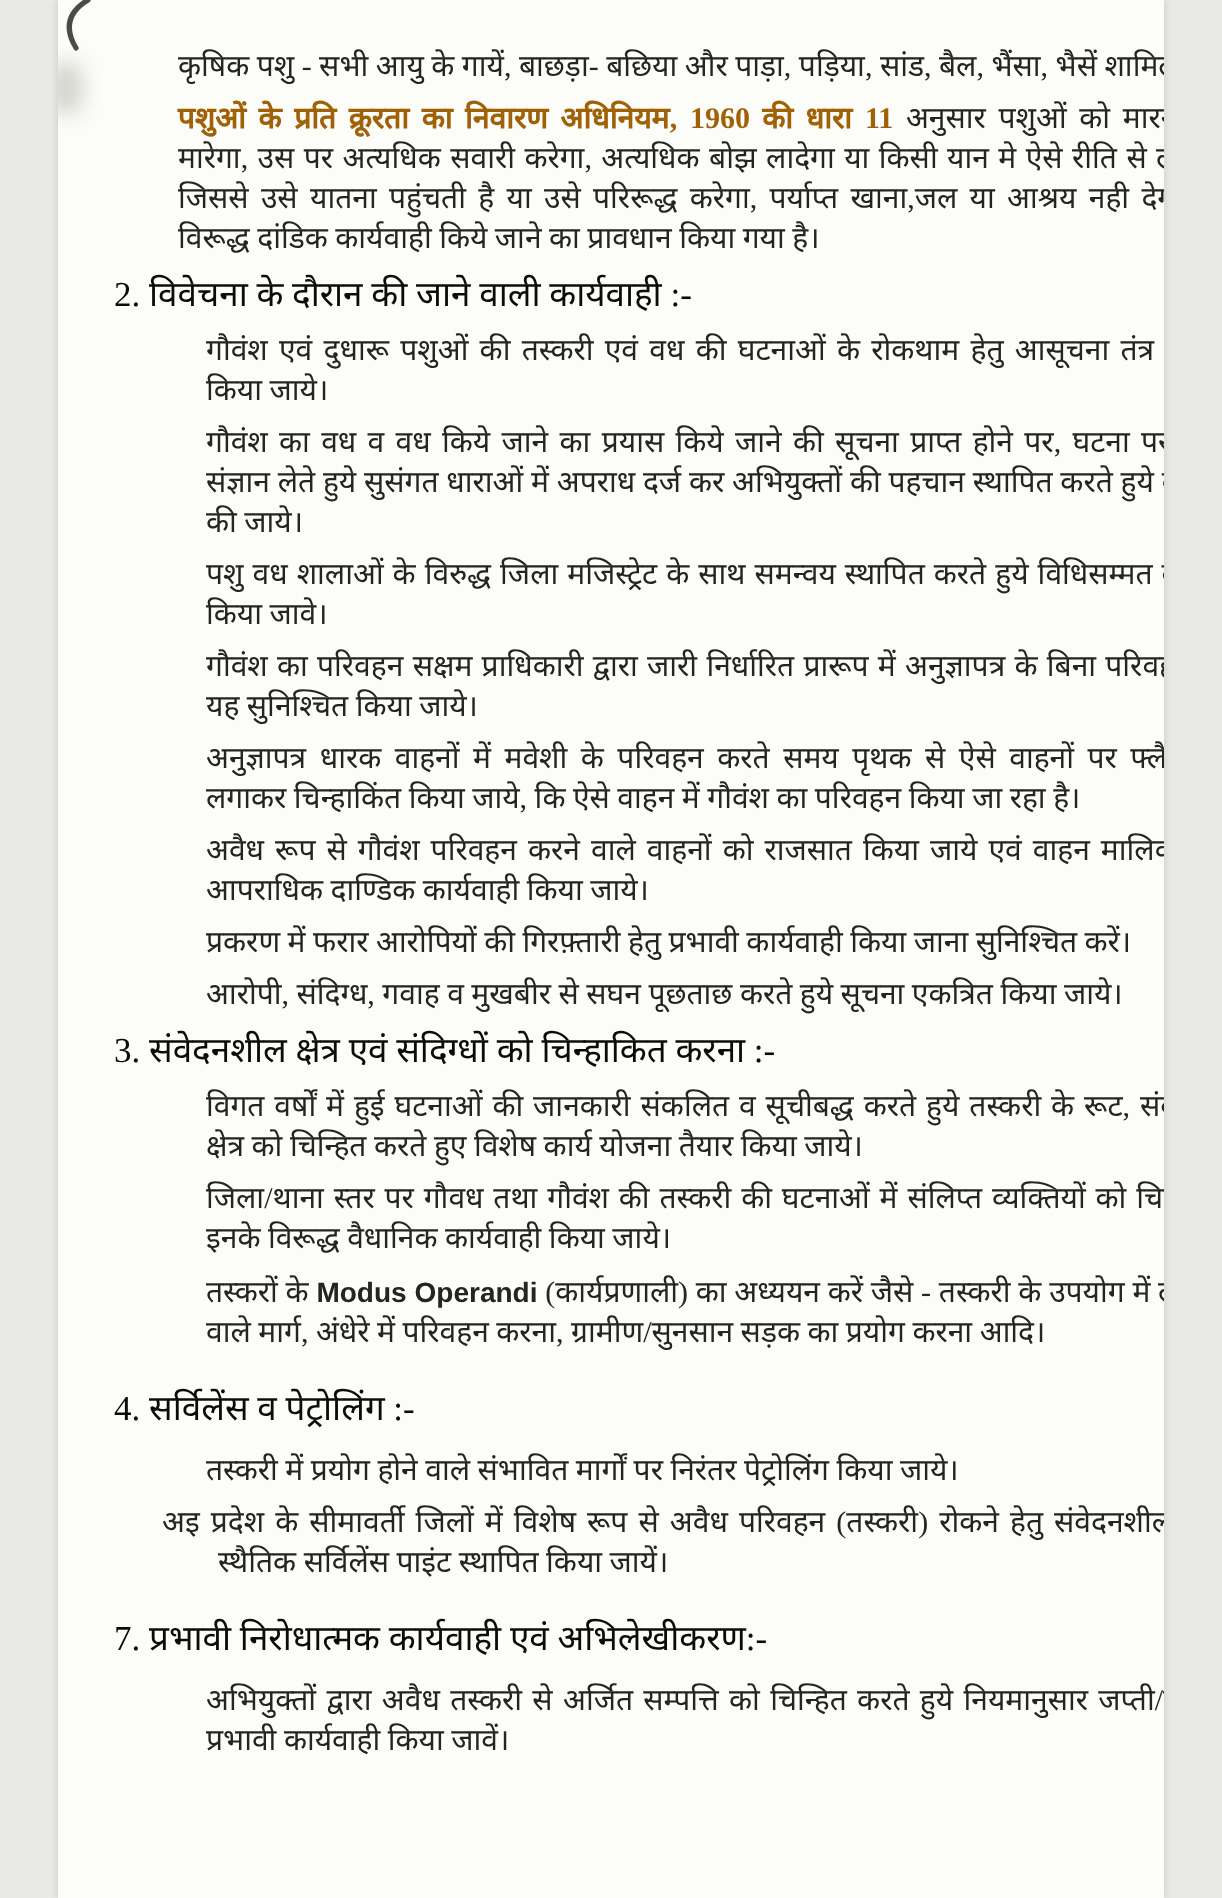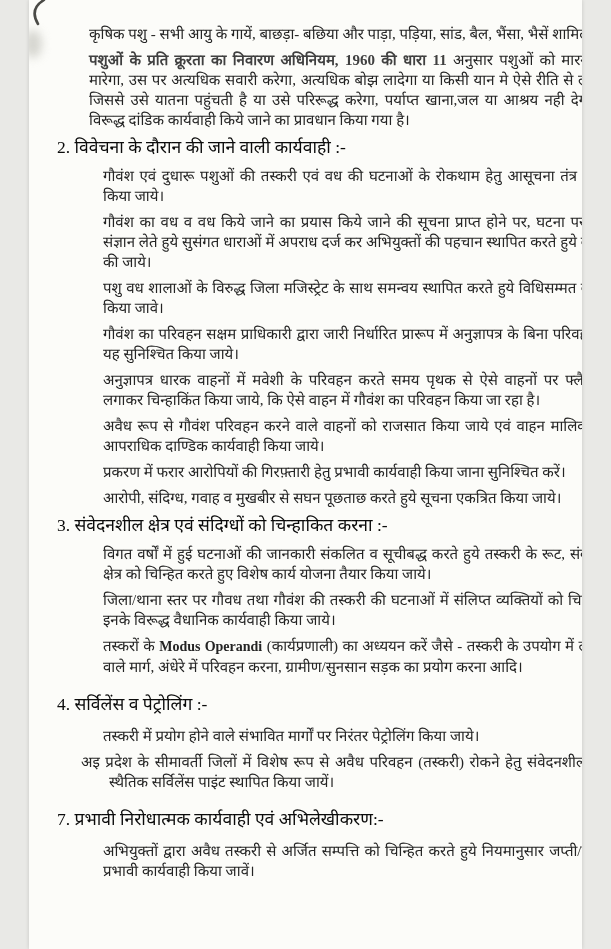--- a/index.html
+++ b/index.html
@@ -17,22 +17,22 @@
     position:absolute;left:28px;top:24px;width:572px;
   }
   .row{display:flex;margin-bottom:6px;}
   .dotcol{flex:0 0 32px;padding-top:7px;box-sizing:border-box;}
   .section-block .row .dotcol{flex:0 0 46px;padding-left:12px;}
   .dot{width:7px;height:7px;border-radius:50%;background:#151515;}
   .txt{
     flex:1;font-size:15px;line-height:20px;
     text-align:justify;color:#242424;
   }
-  .b{font-weight:bold;color:#404040;}
-  .latin{font-weight:bold;font-family:Liberation Serif, serif;font-size:14px;}
+  .b{font-weight:bold;color:#a16207;}
+  .latin{font-weight:bold;font-family:Liberation Sans, sans-serif;font-size:14px;}
   h2.sec-heading{
     font-size:17.5px;line-height:23px;
     font-weight:normal;color:#0b0b0b;
     margin:5px 0 7px 0;
   }
   h2.spaced{margin-top:16px;margin-bottom:10px;}
   
   .row.tight .dotcol{flex:0 0 24px;padding-left:10px;}
   .row.tight .txt{padding-left:28px;text-indent:-28px;}
   

